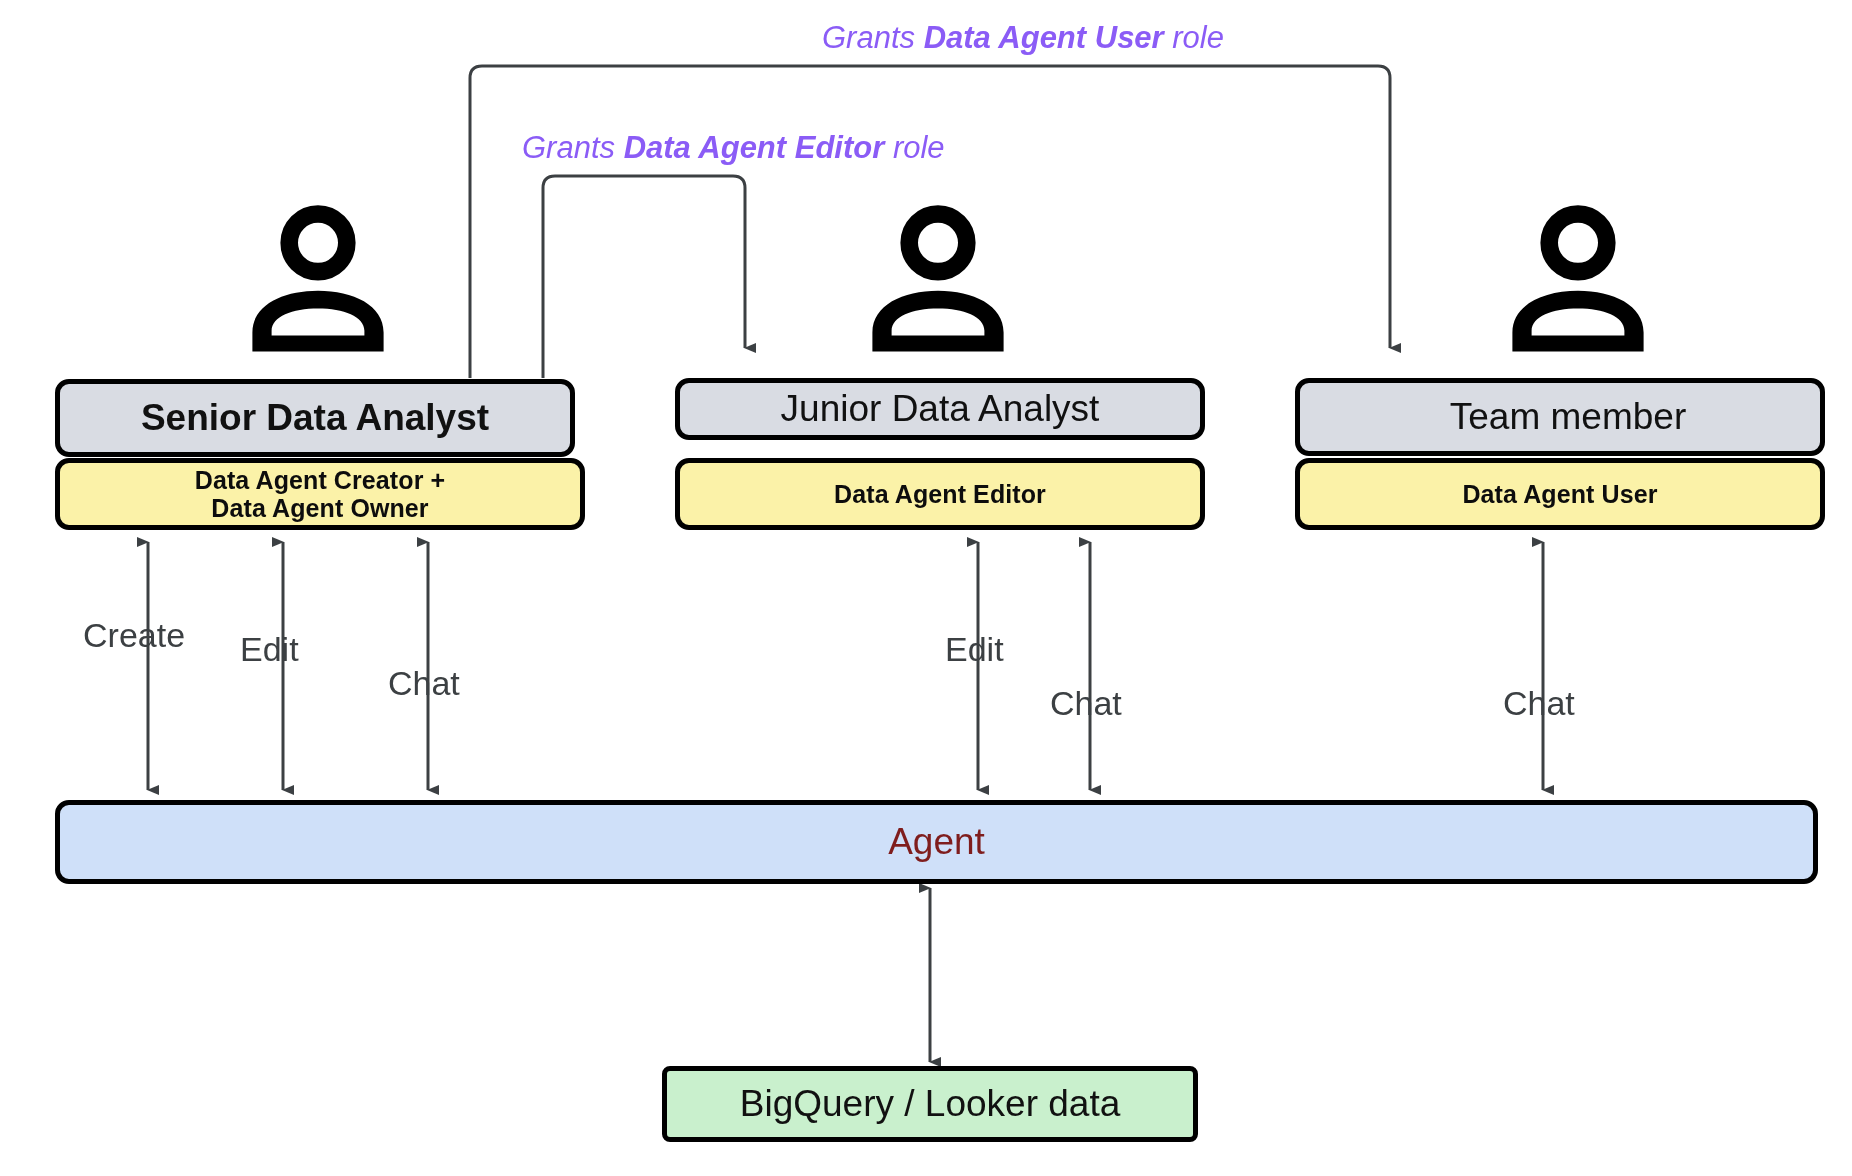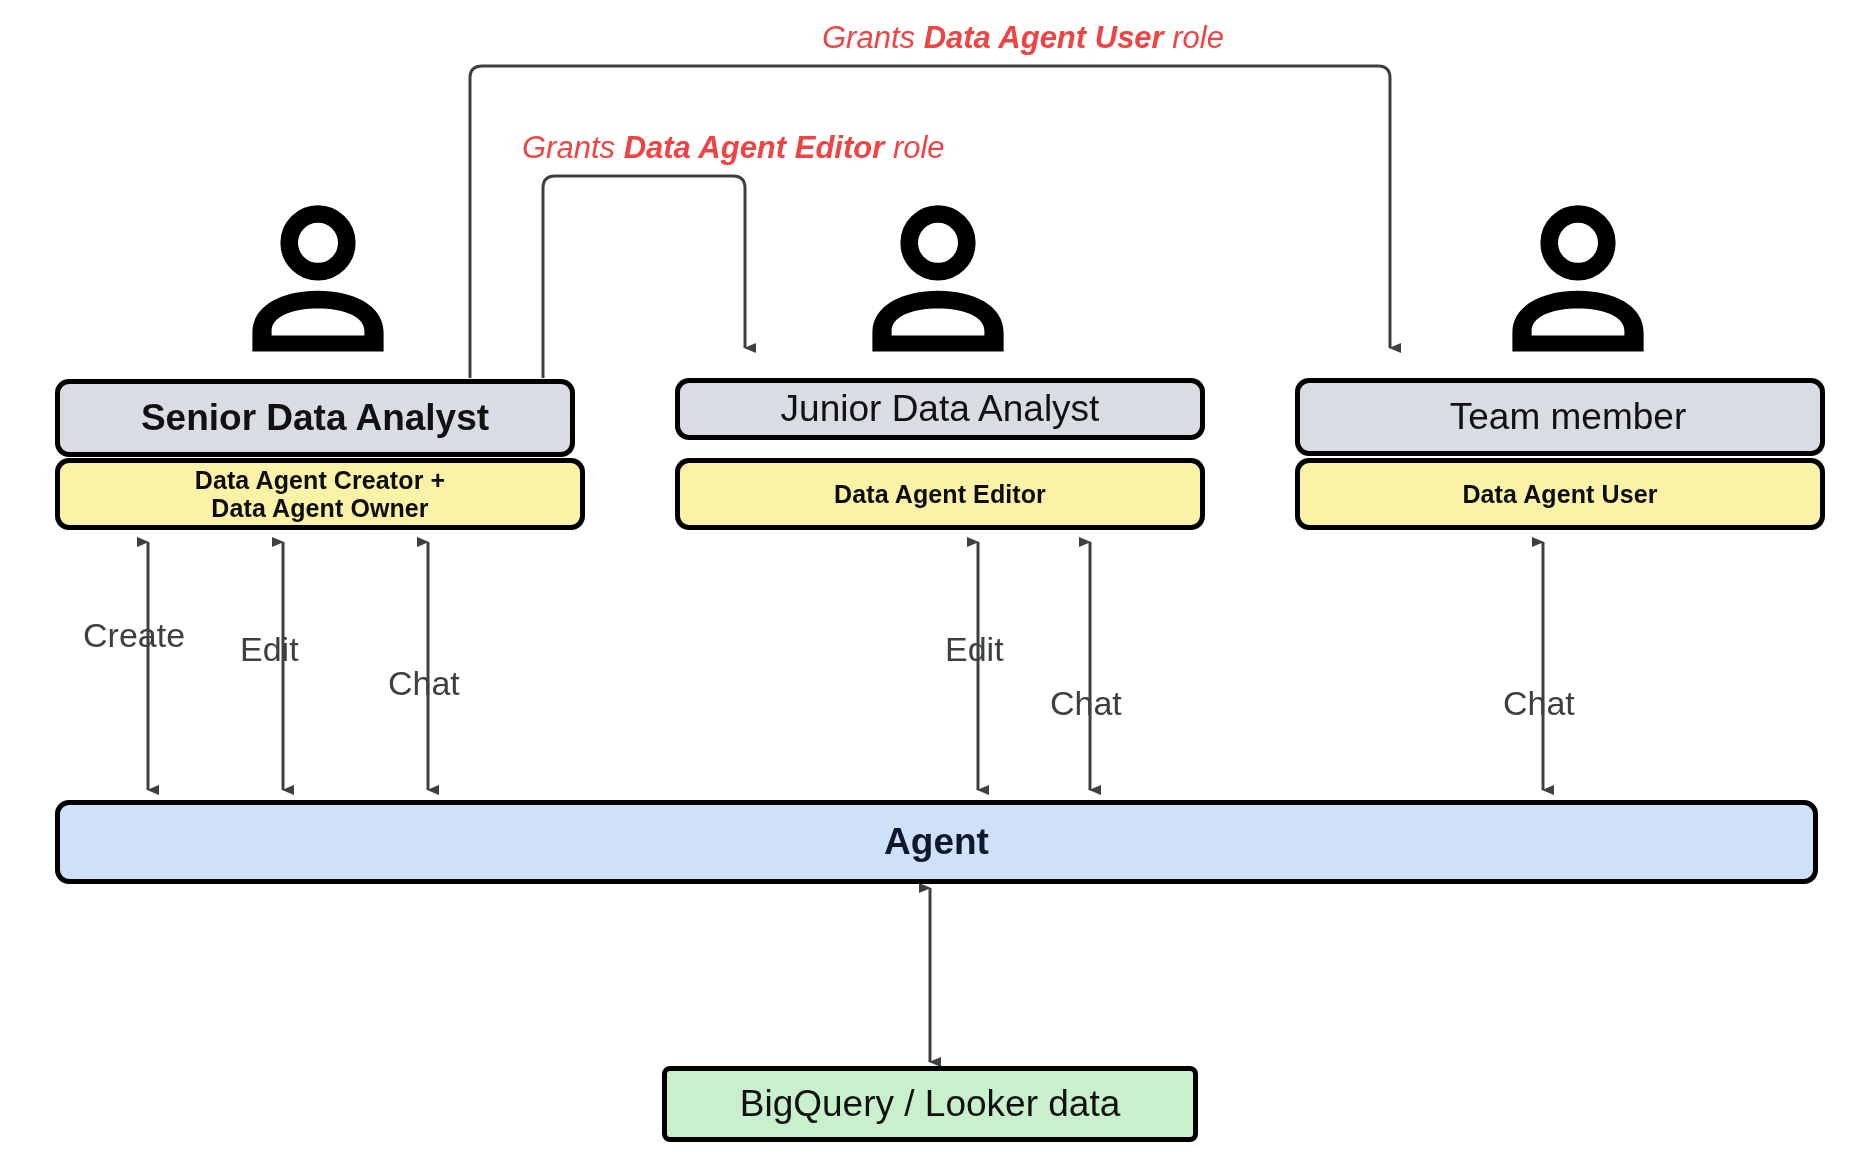--- a/index.html
+++ b/index.html
@@ -57,22 +57,21 @@
   .agent-box {
     position: absolute;
     box-sizing: border-box;
     border: 5px solid #000000;
     border-radius: 14px;
     background: #cfe0f9;
     display: flex;
     align-items: center;
     justify-content: center;
     font-size: 37px;
-    color: #0f172a;
-    font-weight: bold;
+    color: #7f1d1d;
   }
   .data-box {
     position: absolute;
     box-sizing: border-box;
     border: 5px solid #000000;
     border-radius: 8px;
     background: #c9f0cd;
     display: flex;
     align-items: center;
     justify-content: center;
@@ -82,21 +81,21 @@
   .edge-label {
     position: absolute;
     font-size: 34px;
     color: #3c4043;
     white-space: nowrap;
   }
   .grant-label {
     position: absolute;
     font-size: 31px;
     font-style: italic;
-    color: #ef4444;
+    color: #8b5cf6;
     white-space: nowrap;
   }
   .grant-label b {
     font-weight: bold;
     font-style: italic;
   }
 </style>
 </head>
 <body>
 

